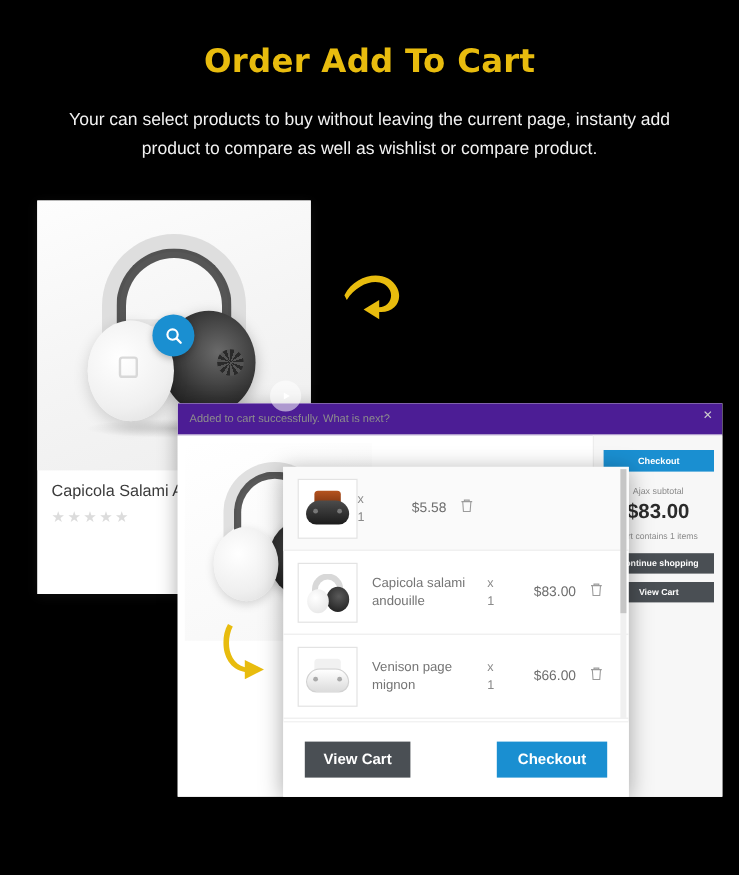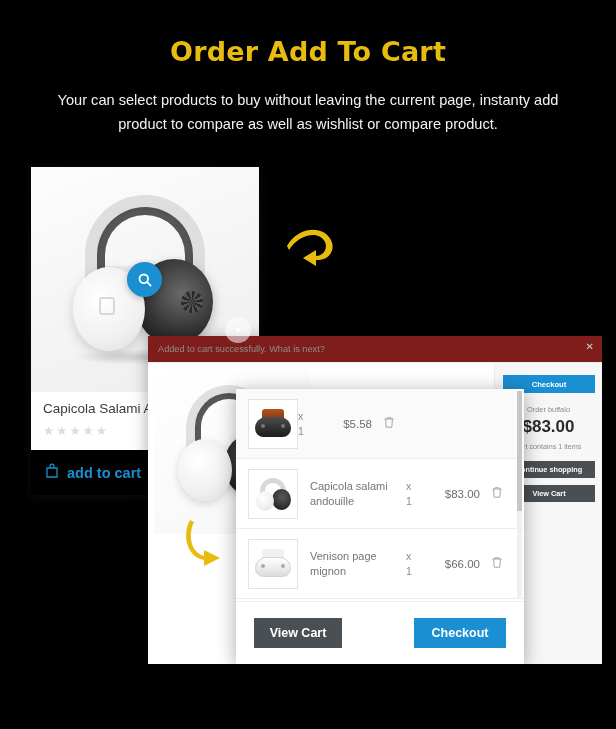--- a/index.html
+++ b/index.html
@@ -120,21 +120,21 @@
   
   .ajax-modal {
     position: absolute; left: 148px; top: 336px;
     width: 454px; height: 328px;
     background: #ffffff;
     box-shadow: 0 3px 16px rgba(0,0,0,0.35);
     overflow: hidden;
   }
   .ajax-notice {
     position: absolute; left: 0; top: 0; width: 454px; height: 27px;
-    background: #7f1d1d; border-bottom: 1px solid #eeeeee;
+    background: #4c1d95; border-bottom: 1px solid #eeeeee;
     display: flex; align-items: center;
     padding: 0 10px;
   }
   .ajax-notice-text { font-size: 9.2px; color: #8d8d8d; }
   .close-icon {
     position: absolute; right: 8px; top: 6px;
     font-size: 10px; color: #cfcfcf; line-height: 1; cursor: pointer;
   }
   .ajax-body { position: absolute; left: 0; top: 27px; width: 454px; height: 301px; background:#fff; }
 
@@ -262,29 +262,20 @@
       <div class="hp-band"></div>
       <div class="hp-band-inner"></div>
       <div class="hp-cup-r"></div>
       <div class="hp-cup-l"></div>
       <div class="hp-dial"></div>
       <div class="hp-logo"></div>
       <div class="hp-shadow"></div>
     </div>
     <div class="product-name">Capicola Salami A</div>
     <div class="rating">★★★★★</div>
-    <div class="cart-bar">
-      <span>
-        <svg width="14" height="16" viewBox="0 0 14 16" fill="none">
-          <path d="M2 5h10v9H2z" stroke="#1a8fd1" stroke-width="1.3" fill="none"></path>
-          <path d="M5 5V3.2a2 2 0 0 1 4 0V5" stroke="#1a8fd1" stroke-width="1.3" fill="none"></path>
-        </svg>
-      </span>
-      <span class="cart-bar-label">add to cart</span>
-    </div>
   </div>
 
   <div class="zoom-badge">
     <svg width="16" height="16" viewBox="0 0 16 16" fill="none">
       <circle cx="6.8" cy="6.8" r="4.3" stroke="#ffffff" stroke-width="1.8"></circle>
       <path d="M10.2 10.2L13.6 13.6" stroke="#ffffff" stroke-width="1.9" stroke-linecap="round"></path>
     </svg>
   </div>
 
   <div class="play-badge">
@@ -313,21 +304,21 @@
       <div class="modal-preview">
         <div class="mp-band"></div>
         <div class="mp-band-in"></div>
         <div class="mp-cup-r"></div>
         <div class="mp-cup-l"></div>
       </div>
       <div class="modal-title">Capicola salami andouille</div>
 
       <div class="summary-col">
         <div class="summary-checkout">Checkout</div>
-        <div class="summary-label">Order buffalo</div>
+        <div class="summary-label">Ajax subtotal</div>
         <div class="summary-total">$83.00</div>
         <div class="summary-count">cart contains 1 items</div>
         <div class="summary-btn">Continue shopping</div>
         <div class="summary-btn">View Cart</div>
       </div>
     </div>
   </div>
 
   <div class="cart-popup">
     <div class="cart-list">

